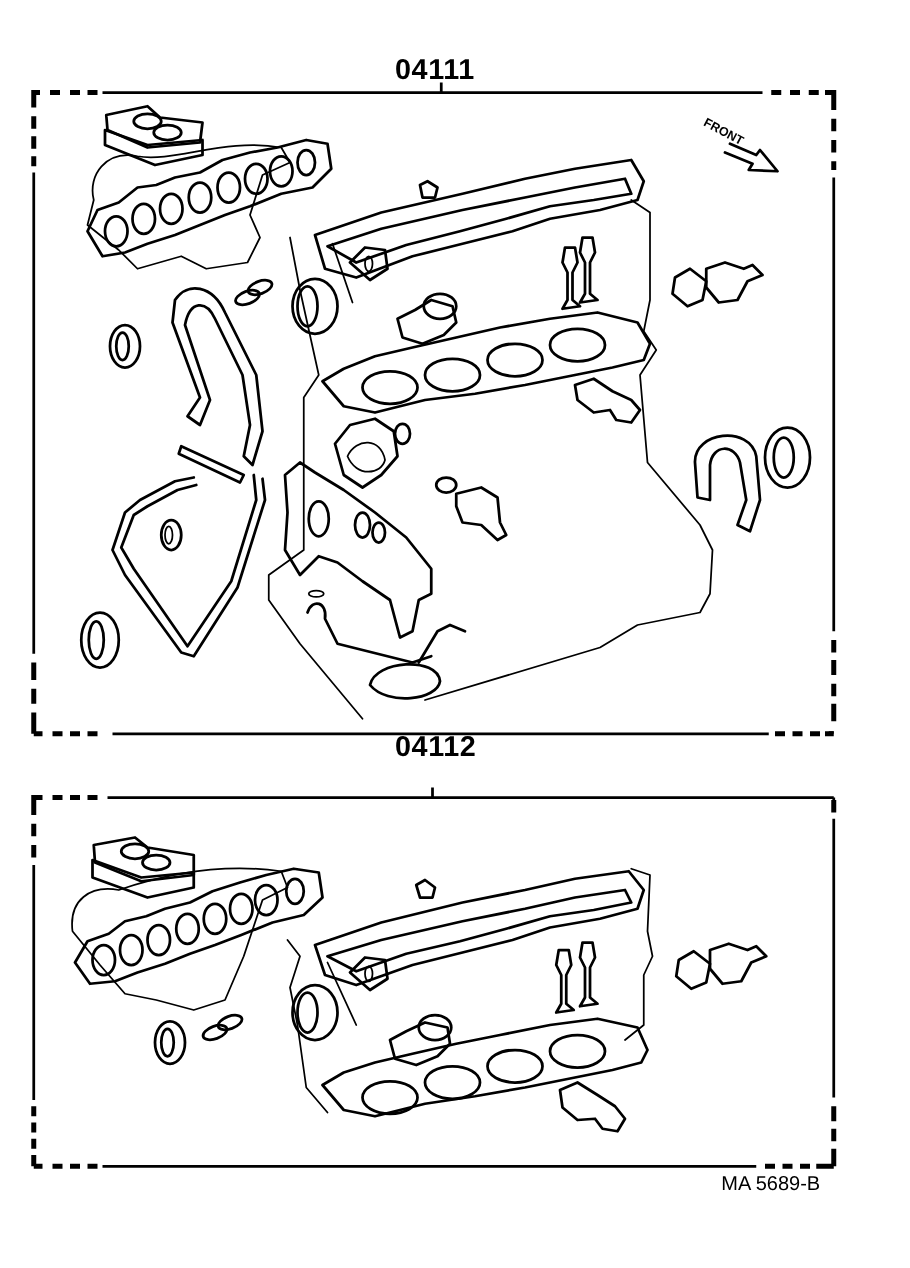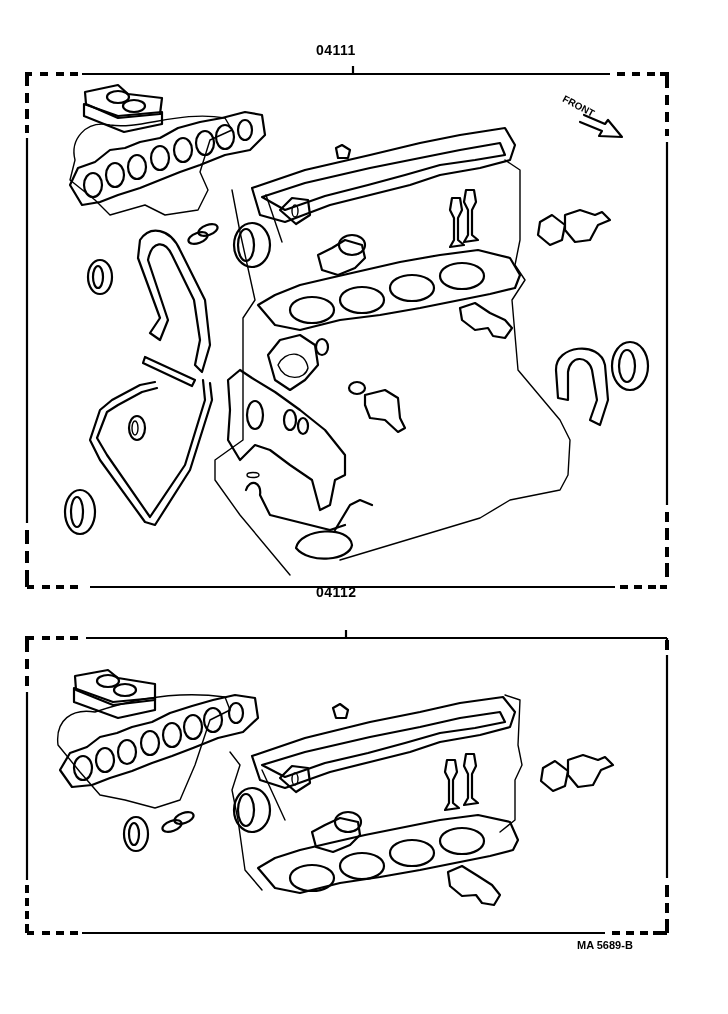--- a/index.html
+++ b/index.html
@@ -1,19 +1,19 @@
 <!DOCTYPE html>
 <html><head>
 <meta charset="utf-8">
 <style>
   html, body { margin: 0; padding: 0; background: #ffffff; }
   body { width: 728px; height: 1014px; position: relative; overflow: hidden;
          font-family: "Liberation Sans", "DejaVu Sans", sans-serif; color: #000; }
-  .label { position: absolute; font-weight: bold; font-size: 14px; letter-spacing: 0.5px; }
-  .code  { position: absolute; font-weight: bold; font-size: 11px; }
+  .label { position: absolute; font-weight: bold; font-size: 23px; letter-spacing: 0.5px; }
+  .code  { position: absolute; font-weight: normal; font-size: 16px; }
   .front { position: absolute; font-weight: bold; font-size: 10px; transform: rotate(28deg); transform-origin: left top; }
   svg.layer { position: absolute; left: 0; top: 0; }
   .ln { fill: none; stroke: #000; stroke-width: 2.2; stroke-linejoin: round; stroke-linecap: round; }
   .th { fill: none; stroke: #000; stroke-width: 1.4; stroke-linejoin: round; stroke-linecap: round; }
   .dash { fill: none; stroke: #000; stroke-width: 4; }
   .solid { fill: none; stroke: #000; stroke-width: 2.2; }
 </style>
 </head>
 <body>
 

